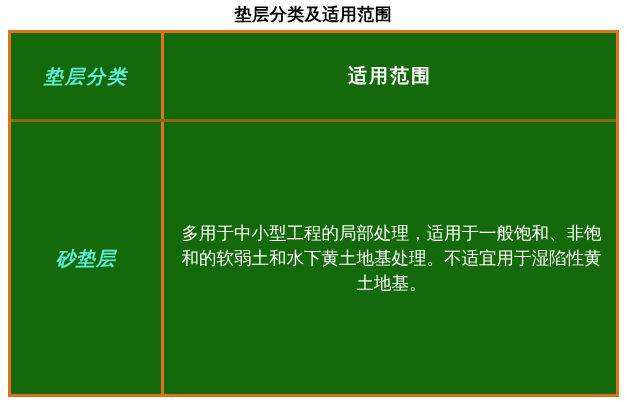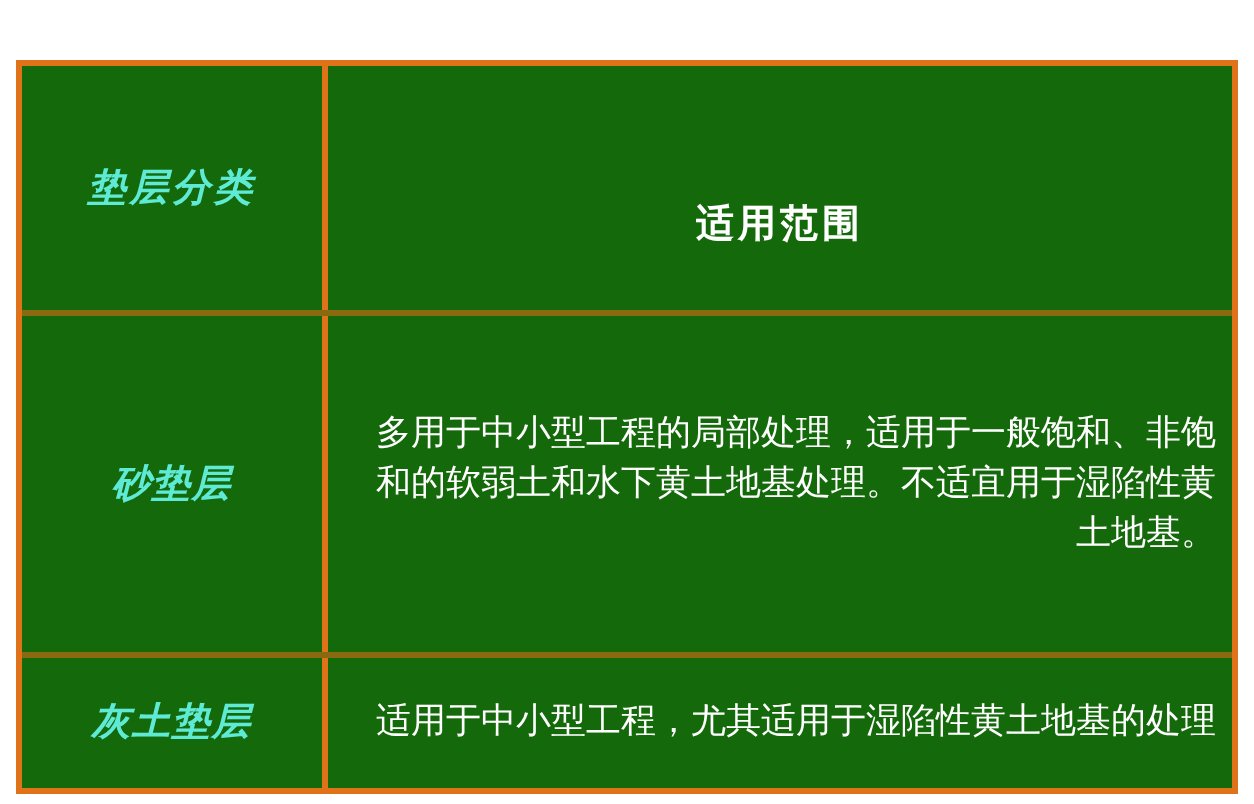--- a/index.html
+++ b/index.html
@@ -82,40 +82,40 @@
     font-size: 19px;
     font-weight: bold;
     letter-spacing: 2px;
   }
   .head-right {
     text-align: center;
   }
   .head-label {
     color: #ffffff;
     text-align: center;
-    margin-top: 36px;
   }
   .desc {
     font-size: 17.5px;
     line-height: 25px;
     color: #ffffff;
     padding: 4px 8px 4px 11px;
-    text-align: right;
+    text-align: center;
     letter-spacing: 0px;
   }
   .col-right {
     vertical-align: middle;
   }
   .row-sand .desc { padding-top: 6px; }
 </style>
 </head>
 <body>
 
 <div class="page">
 
+  <div class="title">垫层分类及适用范围</div>
 
   <div class="table-wrap">
     <table class="cls-table">
       <tbody>
         <tr>
           <td class="col-left head-left">
             <div class="cat-label">垫层分类</div>
           </td>
           <td class="col-right head-right">
             <div class="head-label">适用范围</div>
@@ -125,26 +125,18 @@
         <tr class="row-sand">
           <td class="col-left">
             <div class="cat-label">砂垫层</div>
           </td>
           <td class="col-right">
             <div class="desc">多用于中小型工程的局部处理，适用于一般饱和、非饱和的软弱土和水下黄土地基处理。不适宜用于湿陷性黄土地基。</div>
           </td>
         </tr>
 
 
-        <tr>
-          <td class="col-left">
-            <div class="cat-label">灰土垫层</div>
-          </td>
-          <td class="col-right">
-            <div class="desc">适用于中小型工程，尤其适用于湿陷性黄土地基的处理</div>
-          </td>
-        </tr>
 
       </tbody>
     </table>
   </div>
 
 </div>
 
 </body></html>

